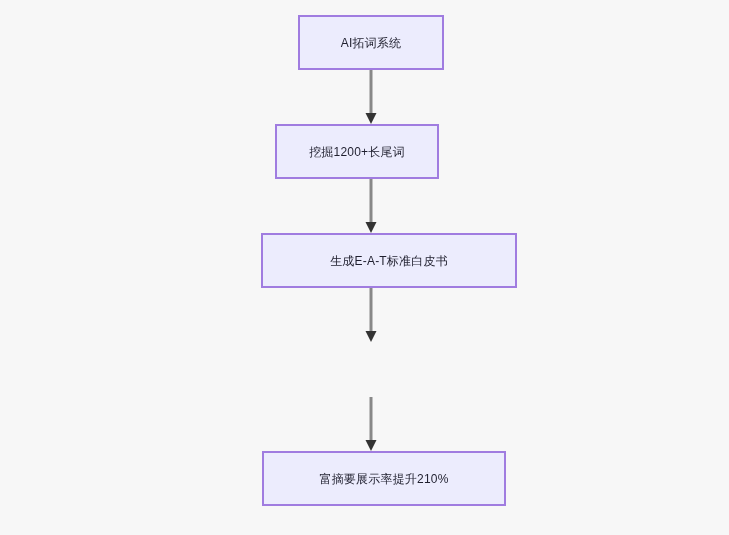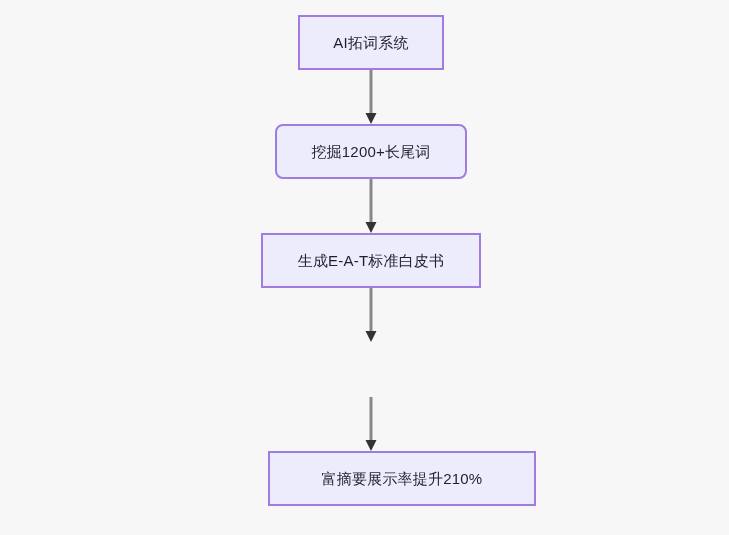--- a/index.html
+++ b/index.html
@@ -28,34 +28,34 @@
     height: 55px;
     background: #ececfd;
     border: 2px solid #a07ce0;
     border-radius: 0;
     display: flex;
     align-items: center;
     justify-content: center;
     z-index: 2;
   }
   .node-label {
-    font-size: 15px;
+    font-size: 12px;
     line-height: 1;
     color: #1f1f2e;
     letter-spacing: 0.2px;
     white-space: nowrap;
     text-align: center;
   }
 
   
   #node-1 { left: 298px; top: 15px;  width: 146px; }
-  #node-2 { left: 275px; top: 124px; width: 192px; border-radius: 8px; }
-  #node-3 { left: 261px; top: 233px; width: 220px; }
+  #node-2 { left: 275px; top: 124px; width: 164px; }
+  #node-3 { left: 261px; top: 233px; width: 256px; }
   #node-4 { left: 264px; top: 342px; width: 214px; }
-  #node-5 { left: 268px; top: 451px; width: 268px; }
+  #node-5 { left: 262px; top: 451px; width: 244px; }
 
   
   .connector {
     position: absolute;
     left: 0;
     top: 0;
     width: 729px;
     height: 535px;
     pointer-events: none;
     z-index: 1;

